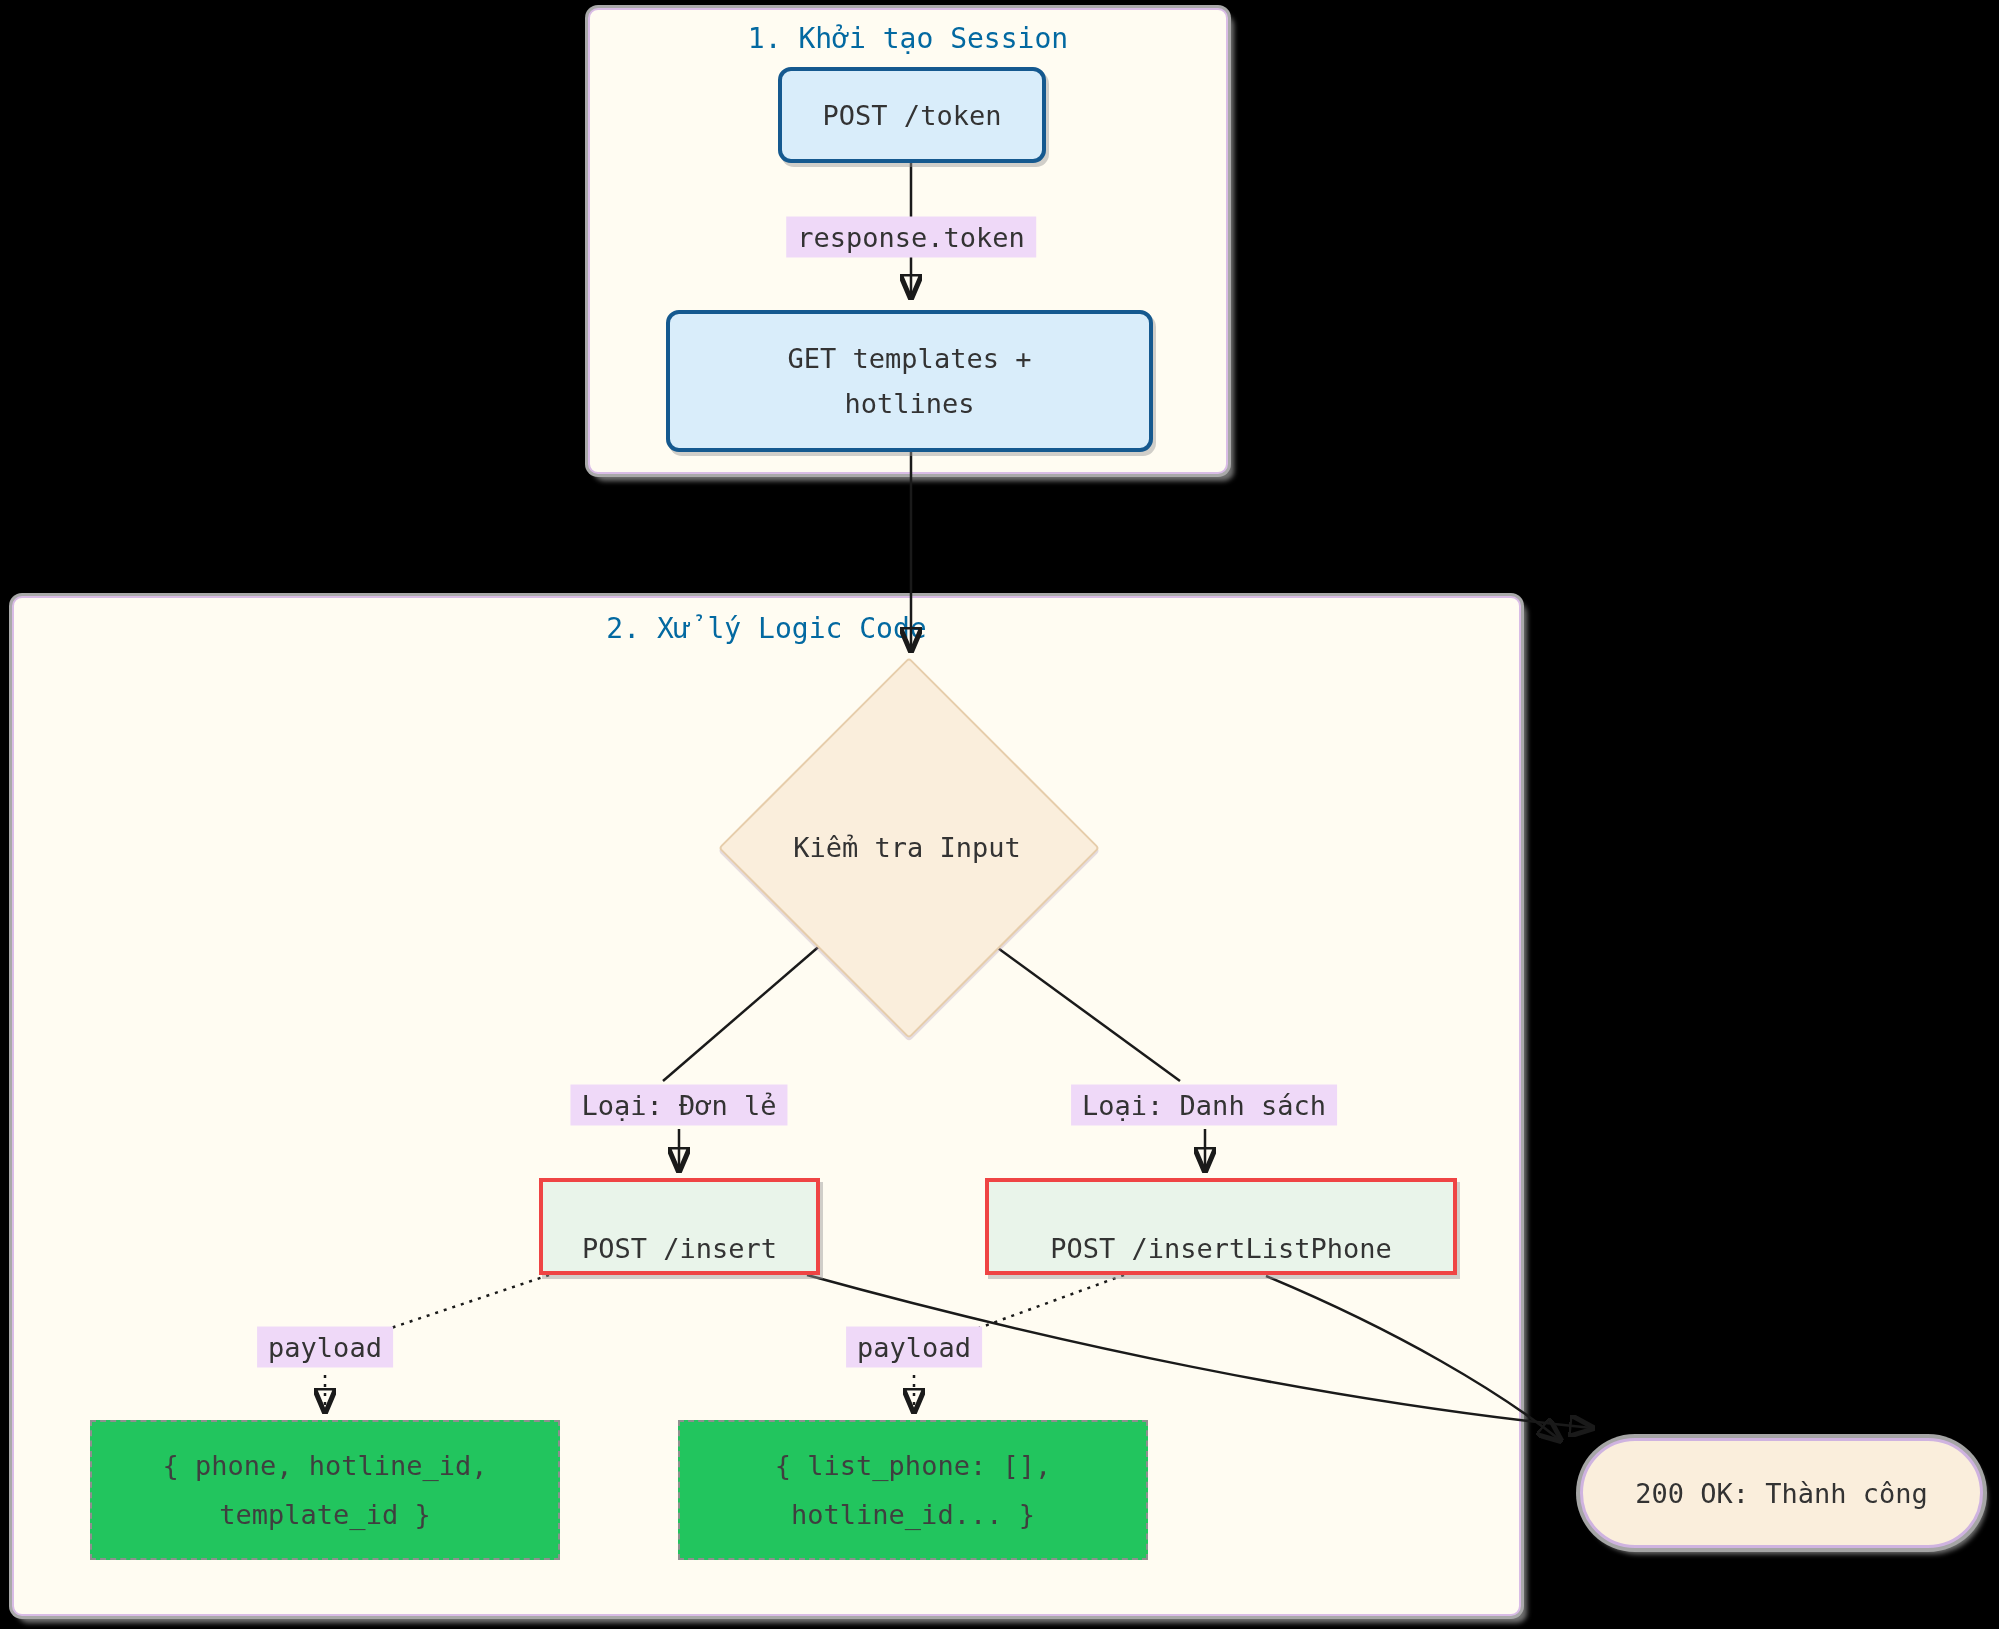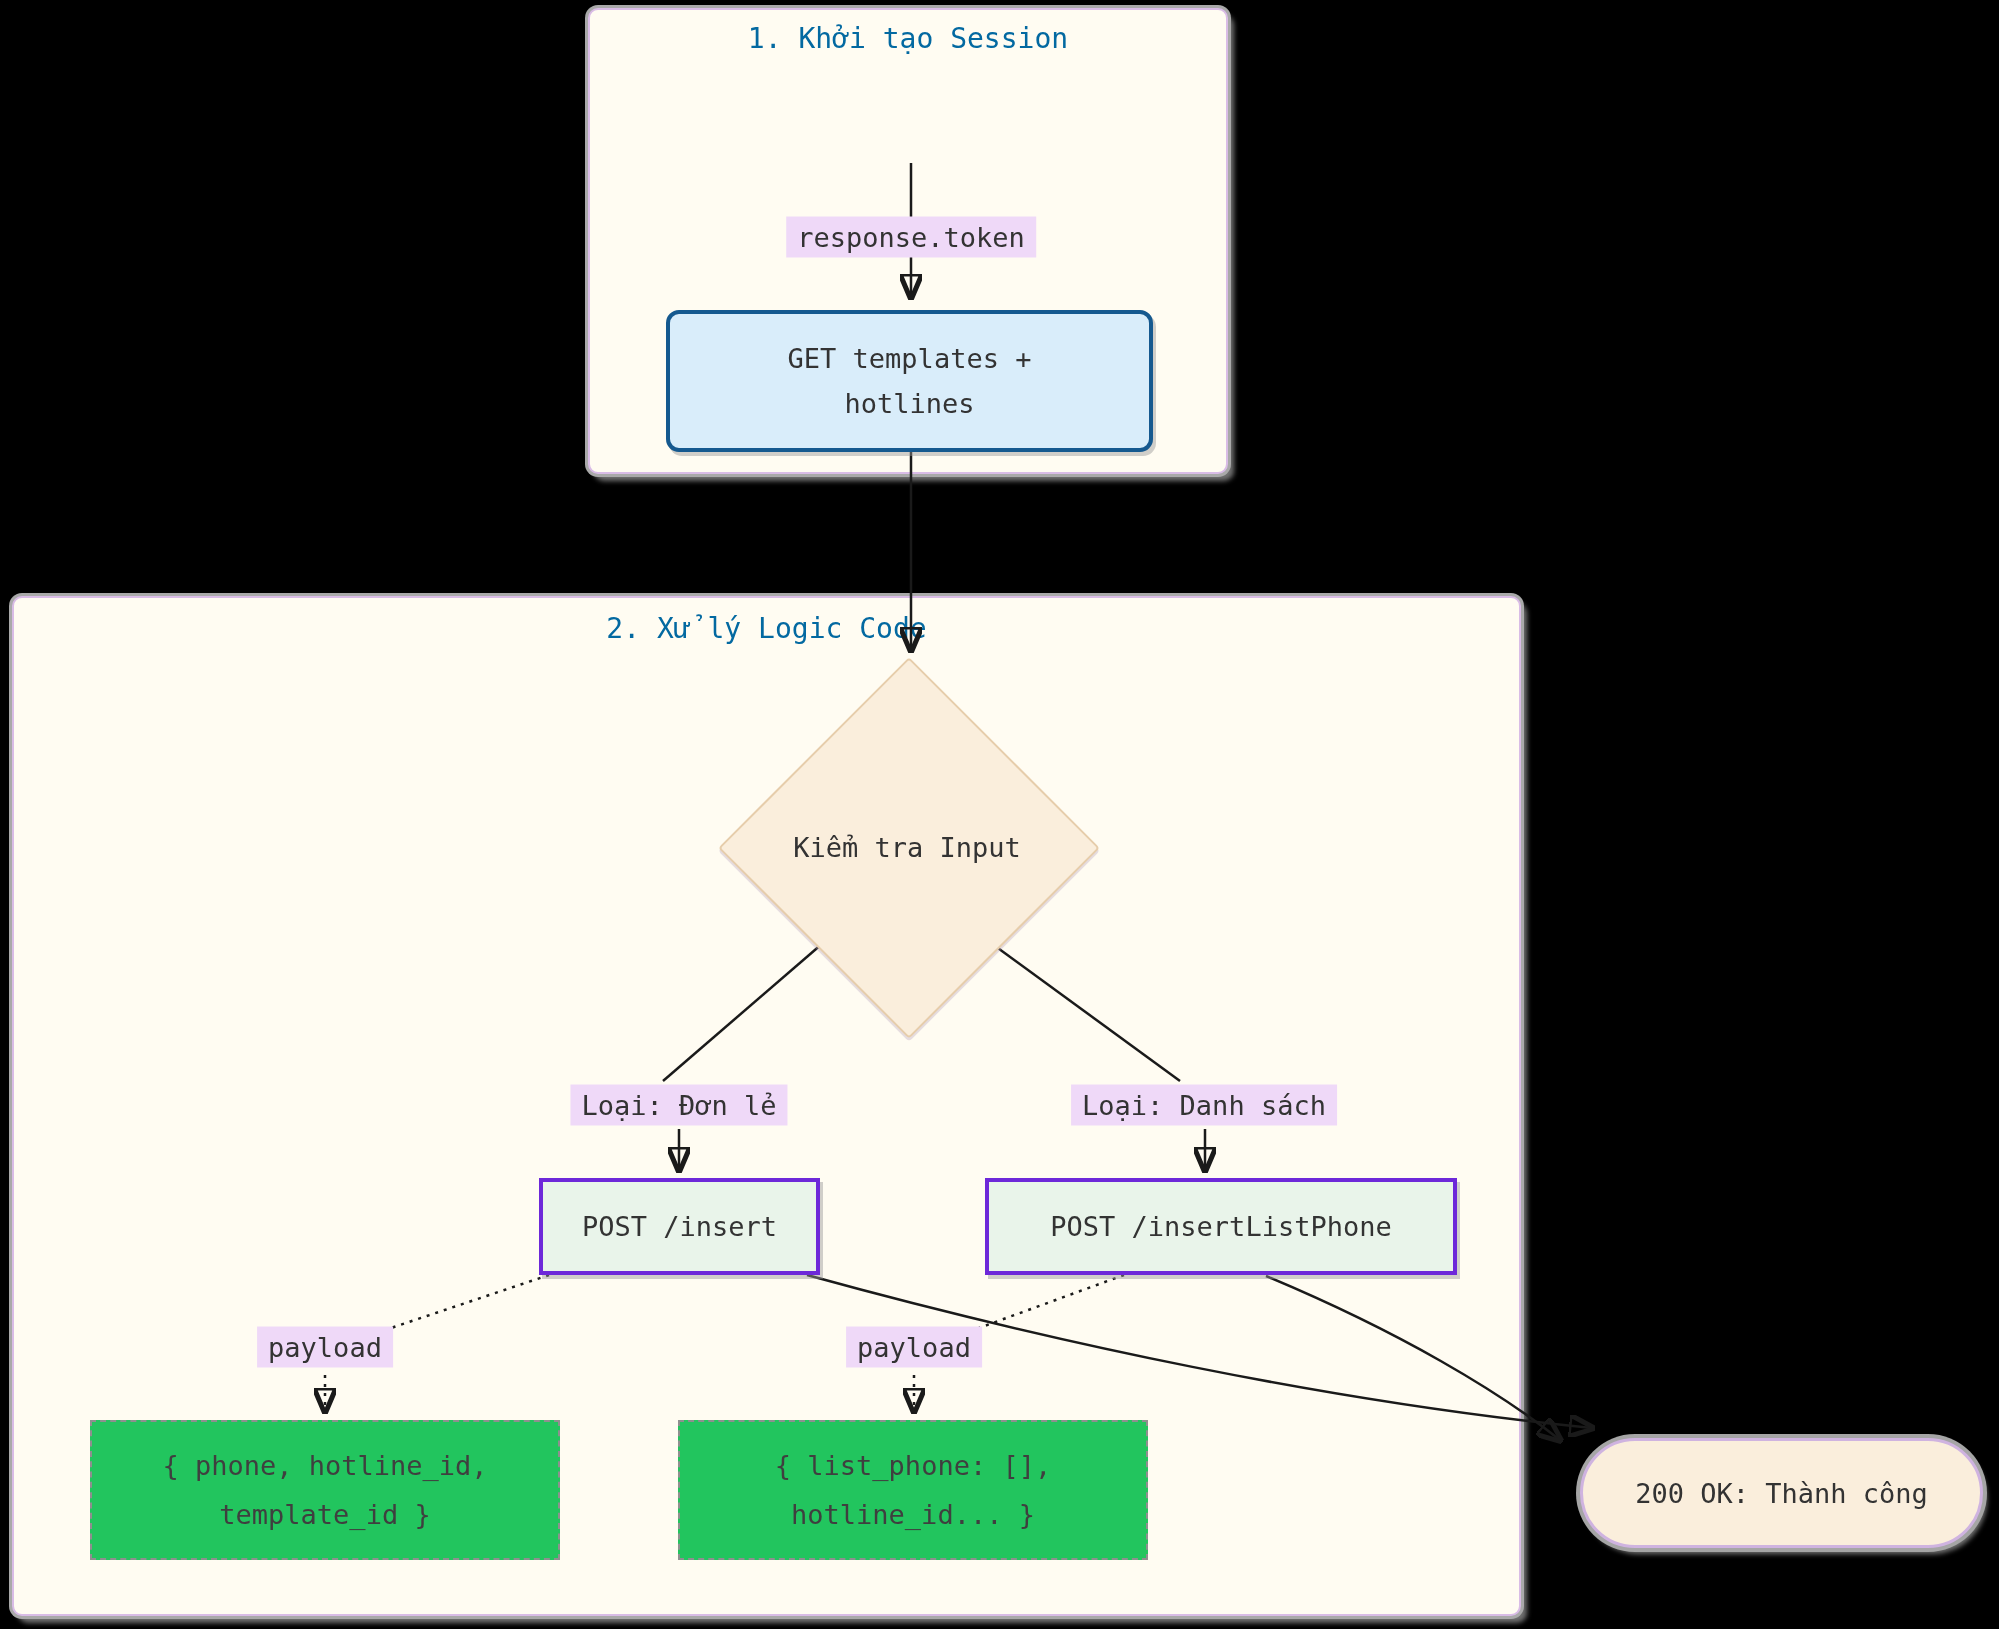--- a/index.html
+++ b/index.html
@@ -67,22 +67,23 @@
     box-sizing: border-box;
   }
   .node.blue {
     background: #d9edfa;
     border: 4px solid #15598f;
     border-radius: 13px;
     box-shadow: 3px 4px 0 0 rgba(150,150,150,0.45);
   }
   .node.green {
     background: #e9f4ea;
-    border: 4px solid #6d28d9;
+    border: 4px solid #ef4444;
     box-shadow: 3px 4px 0 0 rgba(150,150,150,0.45);
+    justify-content: flex-end;
   }
   .node.dashed {
     background: #22c55e;
     border: 2px dashed #8f8f8f;
     line-height: 49px;
     color: #3f3f3f;
   }
   .node.stadium {
     background: #faeedc;
     border: 3px solid #cfb3e0;
@@ -162,20 +163,23 @@
     <path class="dotted" d="M325,1375 L325,1411" marker-end="url(#arrow)"></path>
 
     <path class="dotted" d="M1124,1275 L979,1328"></path>
     <path class="dotted" d="M914,1375 L914,1411" marker-end="url(#arrow)"></path>
 
     <path d="M807,1275 C1050,1342 1330,1402 1592,1428" marker-end="url(#arrow)"></path>
 
     <path d="M1266,1276 C1400,1332 1500,1392 1560,1440" marker-end="url(#arrow)"></path>
   </svg>
 
+  <div class="node blue" style="left:778px; top:67px; width:268px; height:96px;">
+    <span>POST /token</span>
+  </div>
 
   <div class="node blue" style="left:666px; top:310px; width:487px; height:142px;">
     <span>GET templates +</span>
     <span>hotlines</span>
   </div>
 
   <div class="diamond-shape"></div>
   <div class="diamond-label">Kiểm tra Input</div>
 
   <div class="node green" style="left:539px; top:1178px; width:281px; height:97px;">

